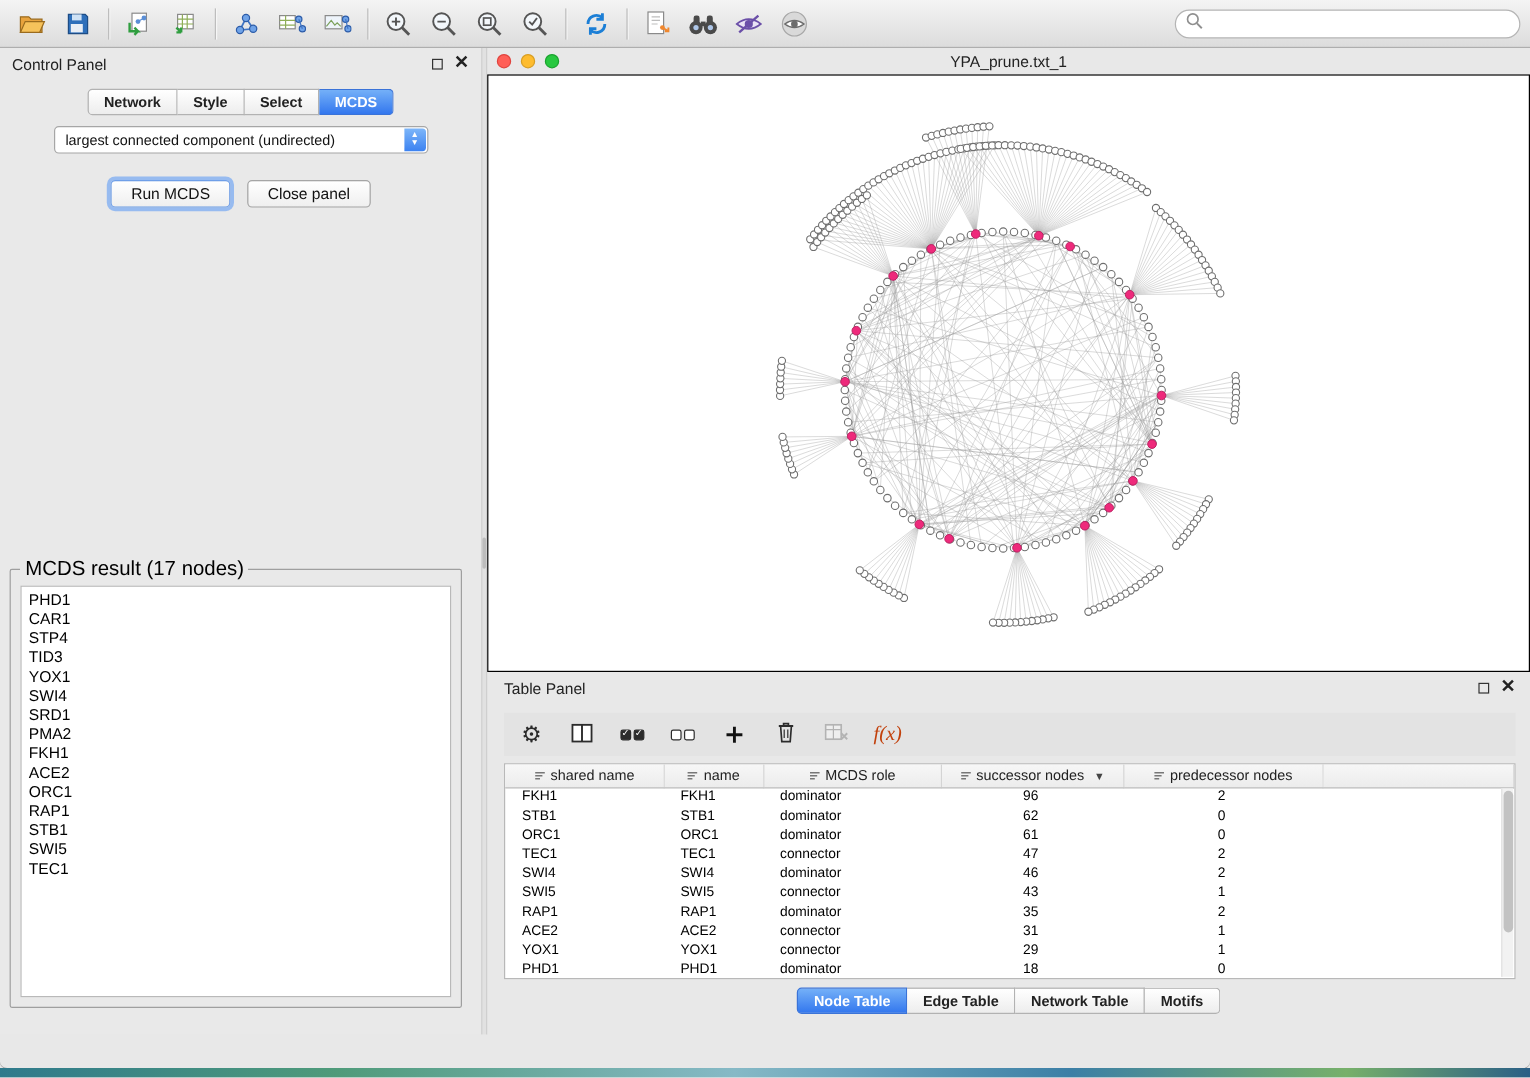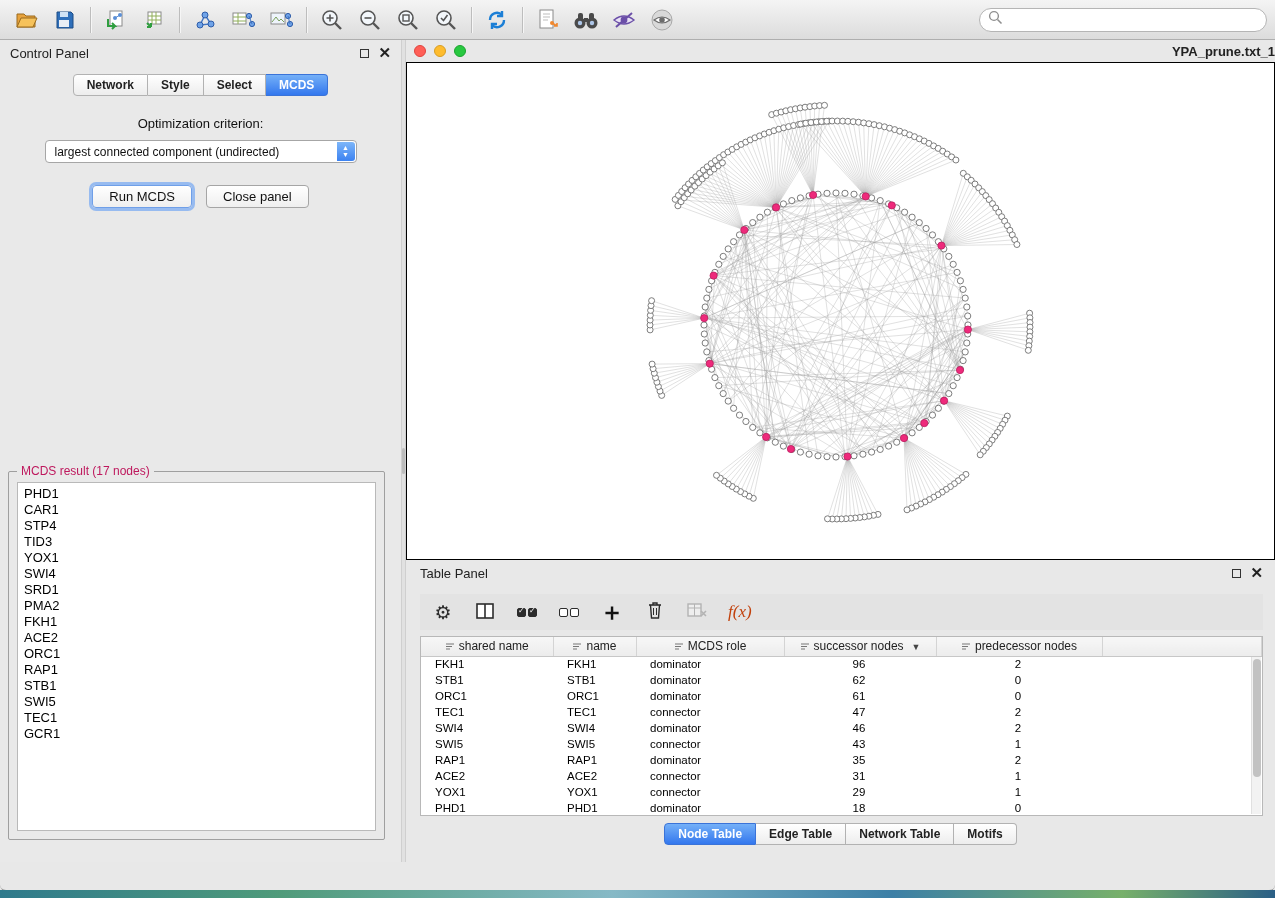--- a/index.html
+++ b/index.html
@@ -55,33 +55,33 @@
     background:linear-gradient(#7db6f9,#3c82f1); display:flex; flex-direction:column; align-items:center; justify-content:center; gap:1px; }
   .combo .stepper span { color:#fff; font-size:7px; line-height:6px; }
 
   .btnrow { display:flex; justify-content:center; gap:14px; margin-top:22px; }
   .btn { font-size:13px; color:#111; padding:3px 16px; background:linear-gradient(#ffffff,#efefef);
     border:1px solid #a5a5a5; border-radius:4px; cursor:pointer; }
   .btn.focused { box-shadow:0 0 0 3px rgba(96,156,245,.6); border-color:#6f9fe8; }
 
   fieldset.result { position:absolute; left:8px; right:16px; top:424px; bottom:22px;
     border:1px solid #9f9f9f; border-radius:2px; padding:4px 8px 8px; }
-  fieldset.result legend { font-size:12px; color:#be185d; padding:0 4px; }
+  fieldset.result legend { font-size:17px; color:#000000; padding:0 4px; }
   .result-list { width:100%; height:100%; background:#fff; border:1px solid #b9b9b9; overflow:hidden;
     padding:3px 0 0 6px; }
   .result-list div { font-size:13px; line-height:16px; color:#000; }
 
   
   .net-titlebar { position:relative; height:22px; display:flex; align-items:center; }
   .lights { position:absolute; left:8px; top:5px; display:flex; gap:8px; }
   .light { width:12px; height:12px; border-radius:50%; }
   .light.red { background:#ff5f57; border:1px solid #e0443e; }
   .light.yellow { background:#febc2e; border:1px solid #d89e23; }
   .light.green { background:#28c840; border:1px solid #1ba32f; }
-  .net-title { width:100%; text-align:right; font-size:13px; color:#222;font-weight:bold; }
+  .net-title { width:100%; text-align:center; font-size:13px; color:#222; }
   .canvas { position:absolute; left:0; top:22px; width:869px; height:498px; background:#fff; border:1px solid #000; }
   .canvas svg { width:100%; height:100%; }
   .edges line { stroke:#9a9a9a; stroke-width:.55; opacity:.55; }
   circle.ring, circle.leaf { fill:#fff; stroke:#6e6e6e; stroke-width:.9; }
   circle.hub { fill:#ee2a7b; stroke:#bb1d60; stroke-width:.8; }
 
   
   .tablepanel { position:absolute; left:0; top:520px; width:869px; height:302px; }
   .tp-toolbar { margin:8px 12px 0 14px; height:36px; background:#e3e3e3; display:flex; align-items:center; gap:20px; padding:0 12px; }
   .tpicon { display:flex; align-items:center; justify-content:center; min-width:22px; height:24px; cursor:pointer; border:none; background:transparent; }
@@ -304,21 +304,20 @@
         </span>
       </div>
 
       <div class="tabs-seg">
         <span class="seg">Network</span>
         <span class="seg">Style</span>
         <span class="seg">Select</span>
         <span class="seg active">MCDS</span>
       </div>
 
-      <div class="opt-label">Optimization criterion:</div>
 
       <div class="combo">
         <span>largest connected component (undirected)</span>
         <span class="stepper">
             <span>▲</span>
             <span>▼</span>
           </span>
       </div>
 
       <div class="btnrow">
@@ -337,21 +336,20 @@
             <div>SWI4</div>
             <div>SRD1</div>
             <div>PMA2</div>
             <div>FKH1</div>
             <div>ACE2</div>
             <div>ORC1</div>
             <div>RAP1</div>
             <div>STB1</div>
             <div>SWI5</div>
             <div>TEC1</div>
-            <div>GCR1</div>
           </div>
       </fieldset>
     </aside>
 
     <div class="vsplit">
         <div class="handle"></div>
       </div>
 
     <section class="rightcol">
 

